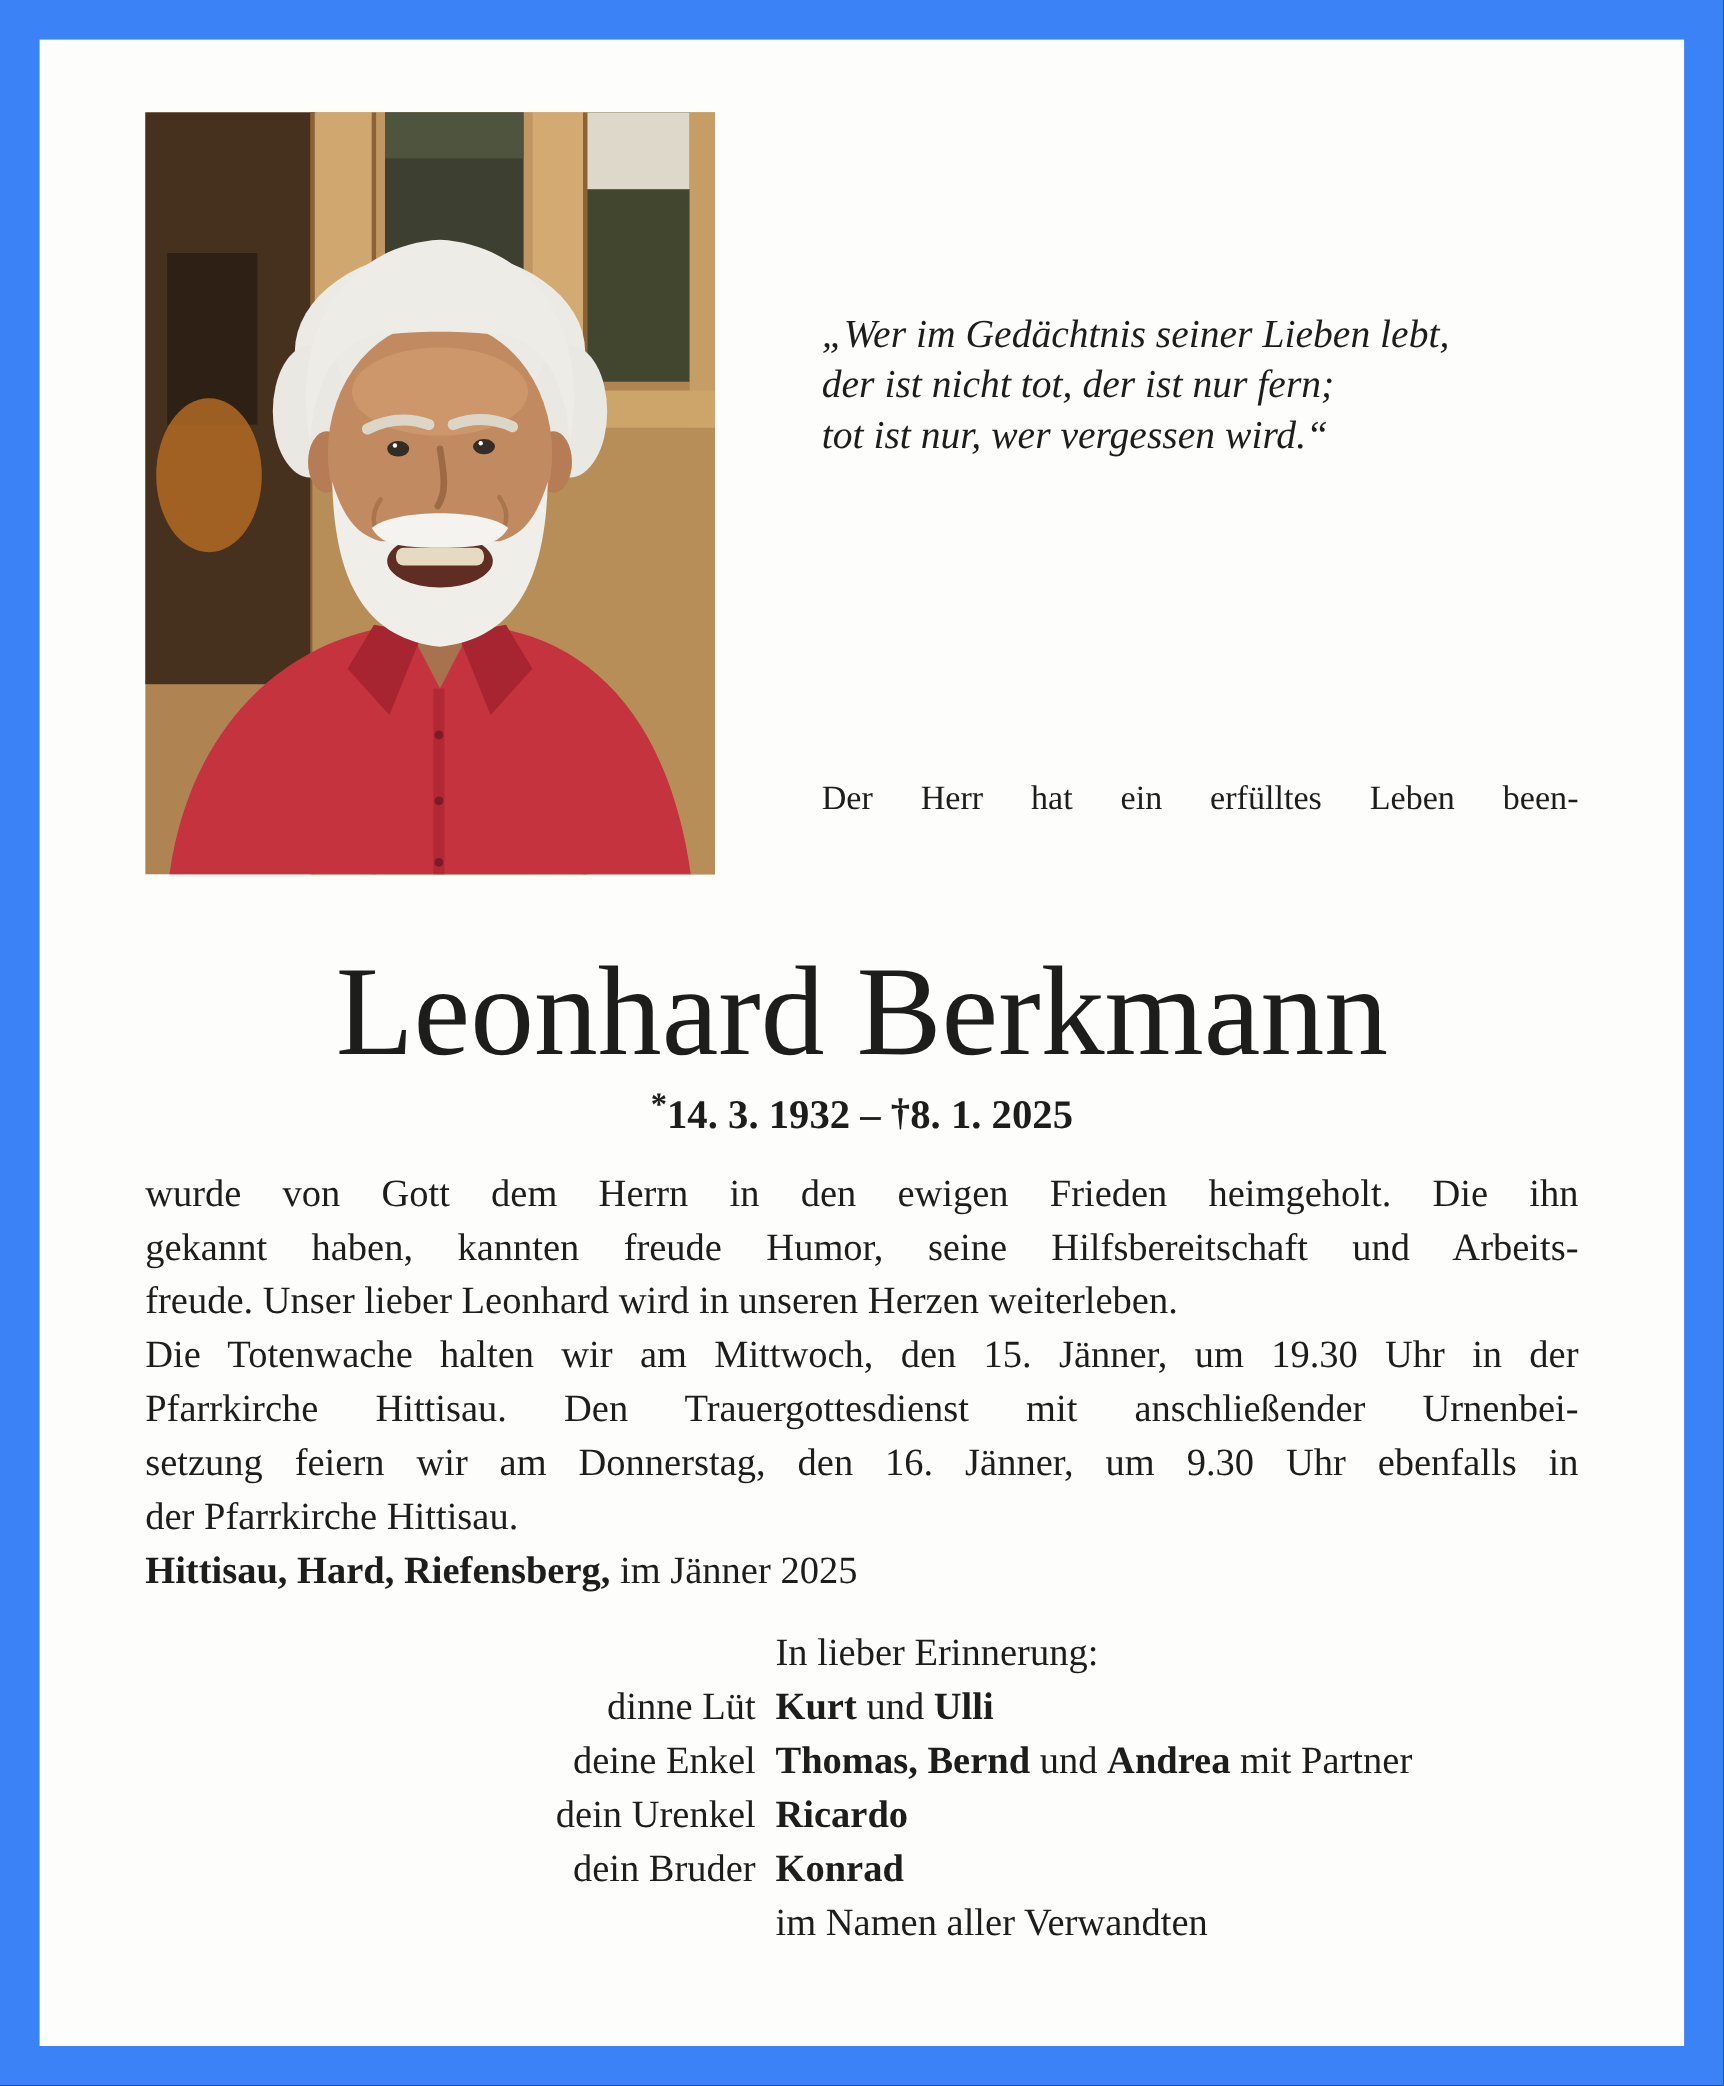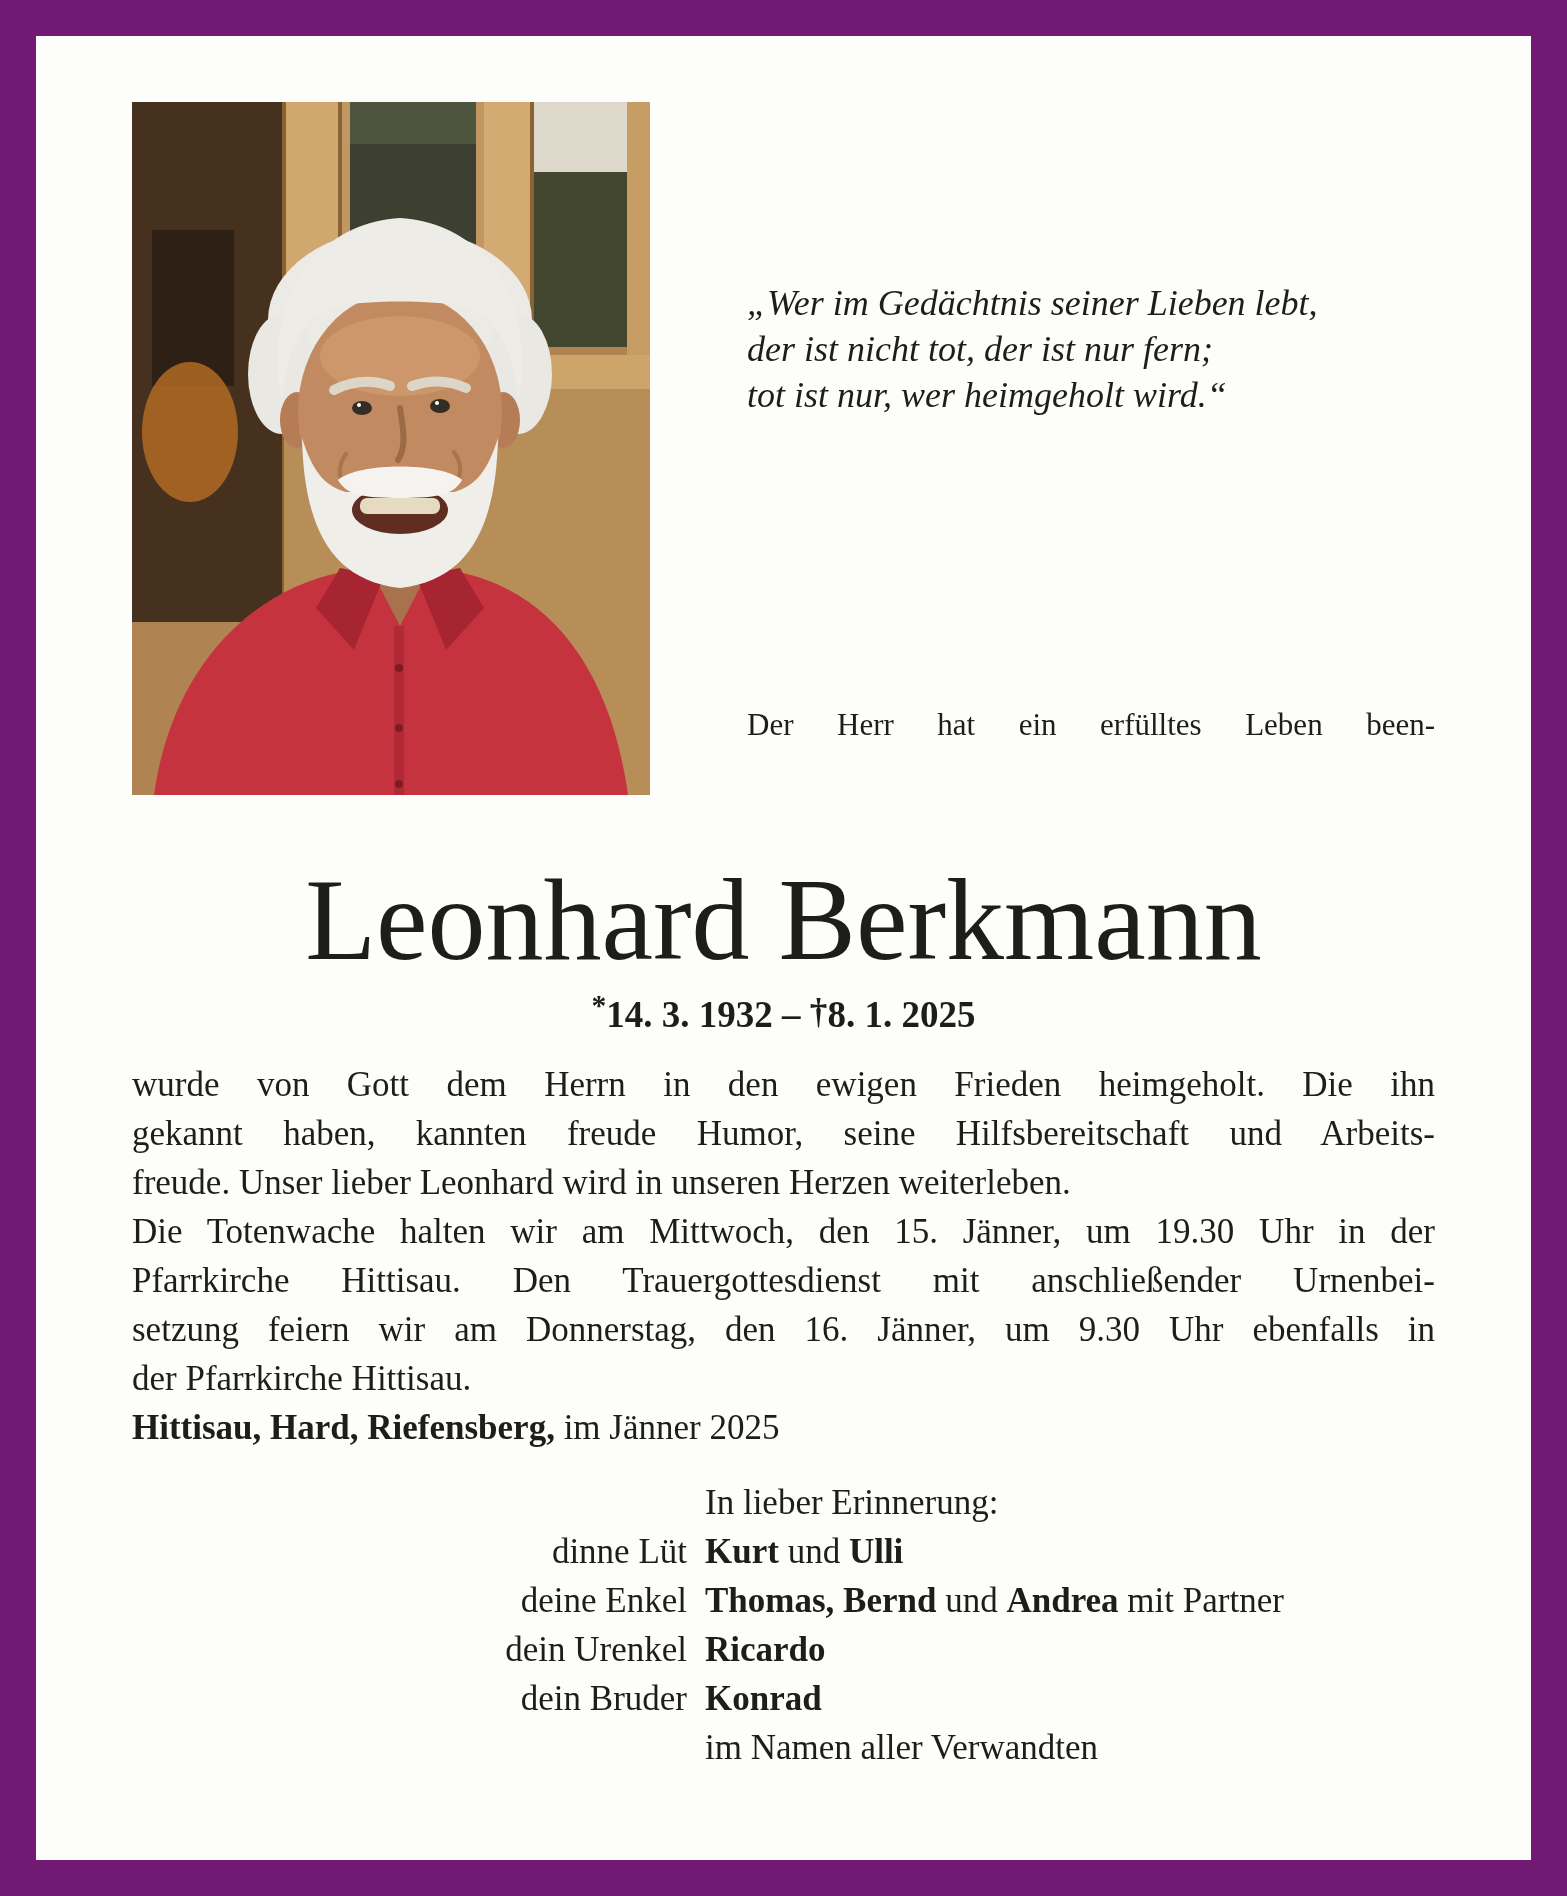--- a/index.html
+++ b/index.html
@@ -1,20 +1,20 @@
 <!DOCTYPE html>
 <html><head>
 <meta charset="utf-8">
 <style>
   html, body { margin: 0; padding: 0; background: #181818; }
   .page {
     position: relative;
     width: 1567px;
     height: 1896px;
-    background: #701a75;
+    background: #3b82f6;
     font-family: "Liberation Serif", "DejaVu Serif", serif;
     color: #1d1d1b;
     overflow: hidden;
   }
   .sheet {
     position: absolute;
     left: 36px; top: 36px;
     width: 1495px; height: 1824px;
     background: #fdfdfc;
     box-sizing: border-box;
@@ -109,21 +109,21 @@
           <path d="M170,336 C172,420 196,478 268,486 C340,478 364,420 366,336 C356,368 344,384 322,390 L214,390 C192,384 180,368 170,336 Z" fill="#efeee9"></path>
           <ellipse cx="268" cy="408" rx="48" ry="24" fill="#5f2d22"></ellipse>
           <rect x="228" y="396" width="80" height="16" rx="7" fill="#e6dac0"></rect>
           <path d="M206,378 C226,360 310,360 330,378 C322,392 308,396 268,396 C228,396 214,392 206,378 Z" fill="#f4f3ef"></path>
         </g>
       </svg>
 
       <div class="quote">
         <div>„Wer im Gedächtnis seiner Lieben lebt,</div>
         <div>der ist nicht tot, der ist nur fern;</div>
-        <div>tot ist nur, wer heimgeholt wird.“</div>
+        <div>tot ist nur, wer vergessen wird.“</div>
       </div>
 
       <div class="intro">
         <div class="jline">Der Herr hat ein erfülltes Leben been-</div>
       </div>
     </div>
 
     <h1 class="name">Leonhard Berkmann</h1>
 
     <div class="dates">

